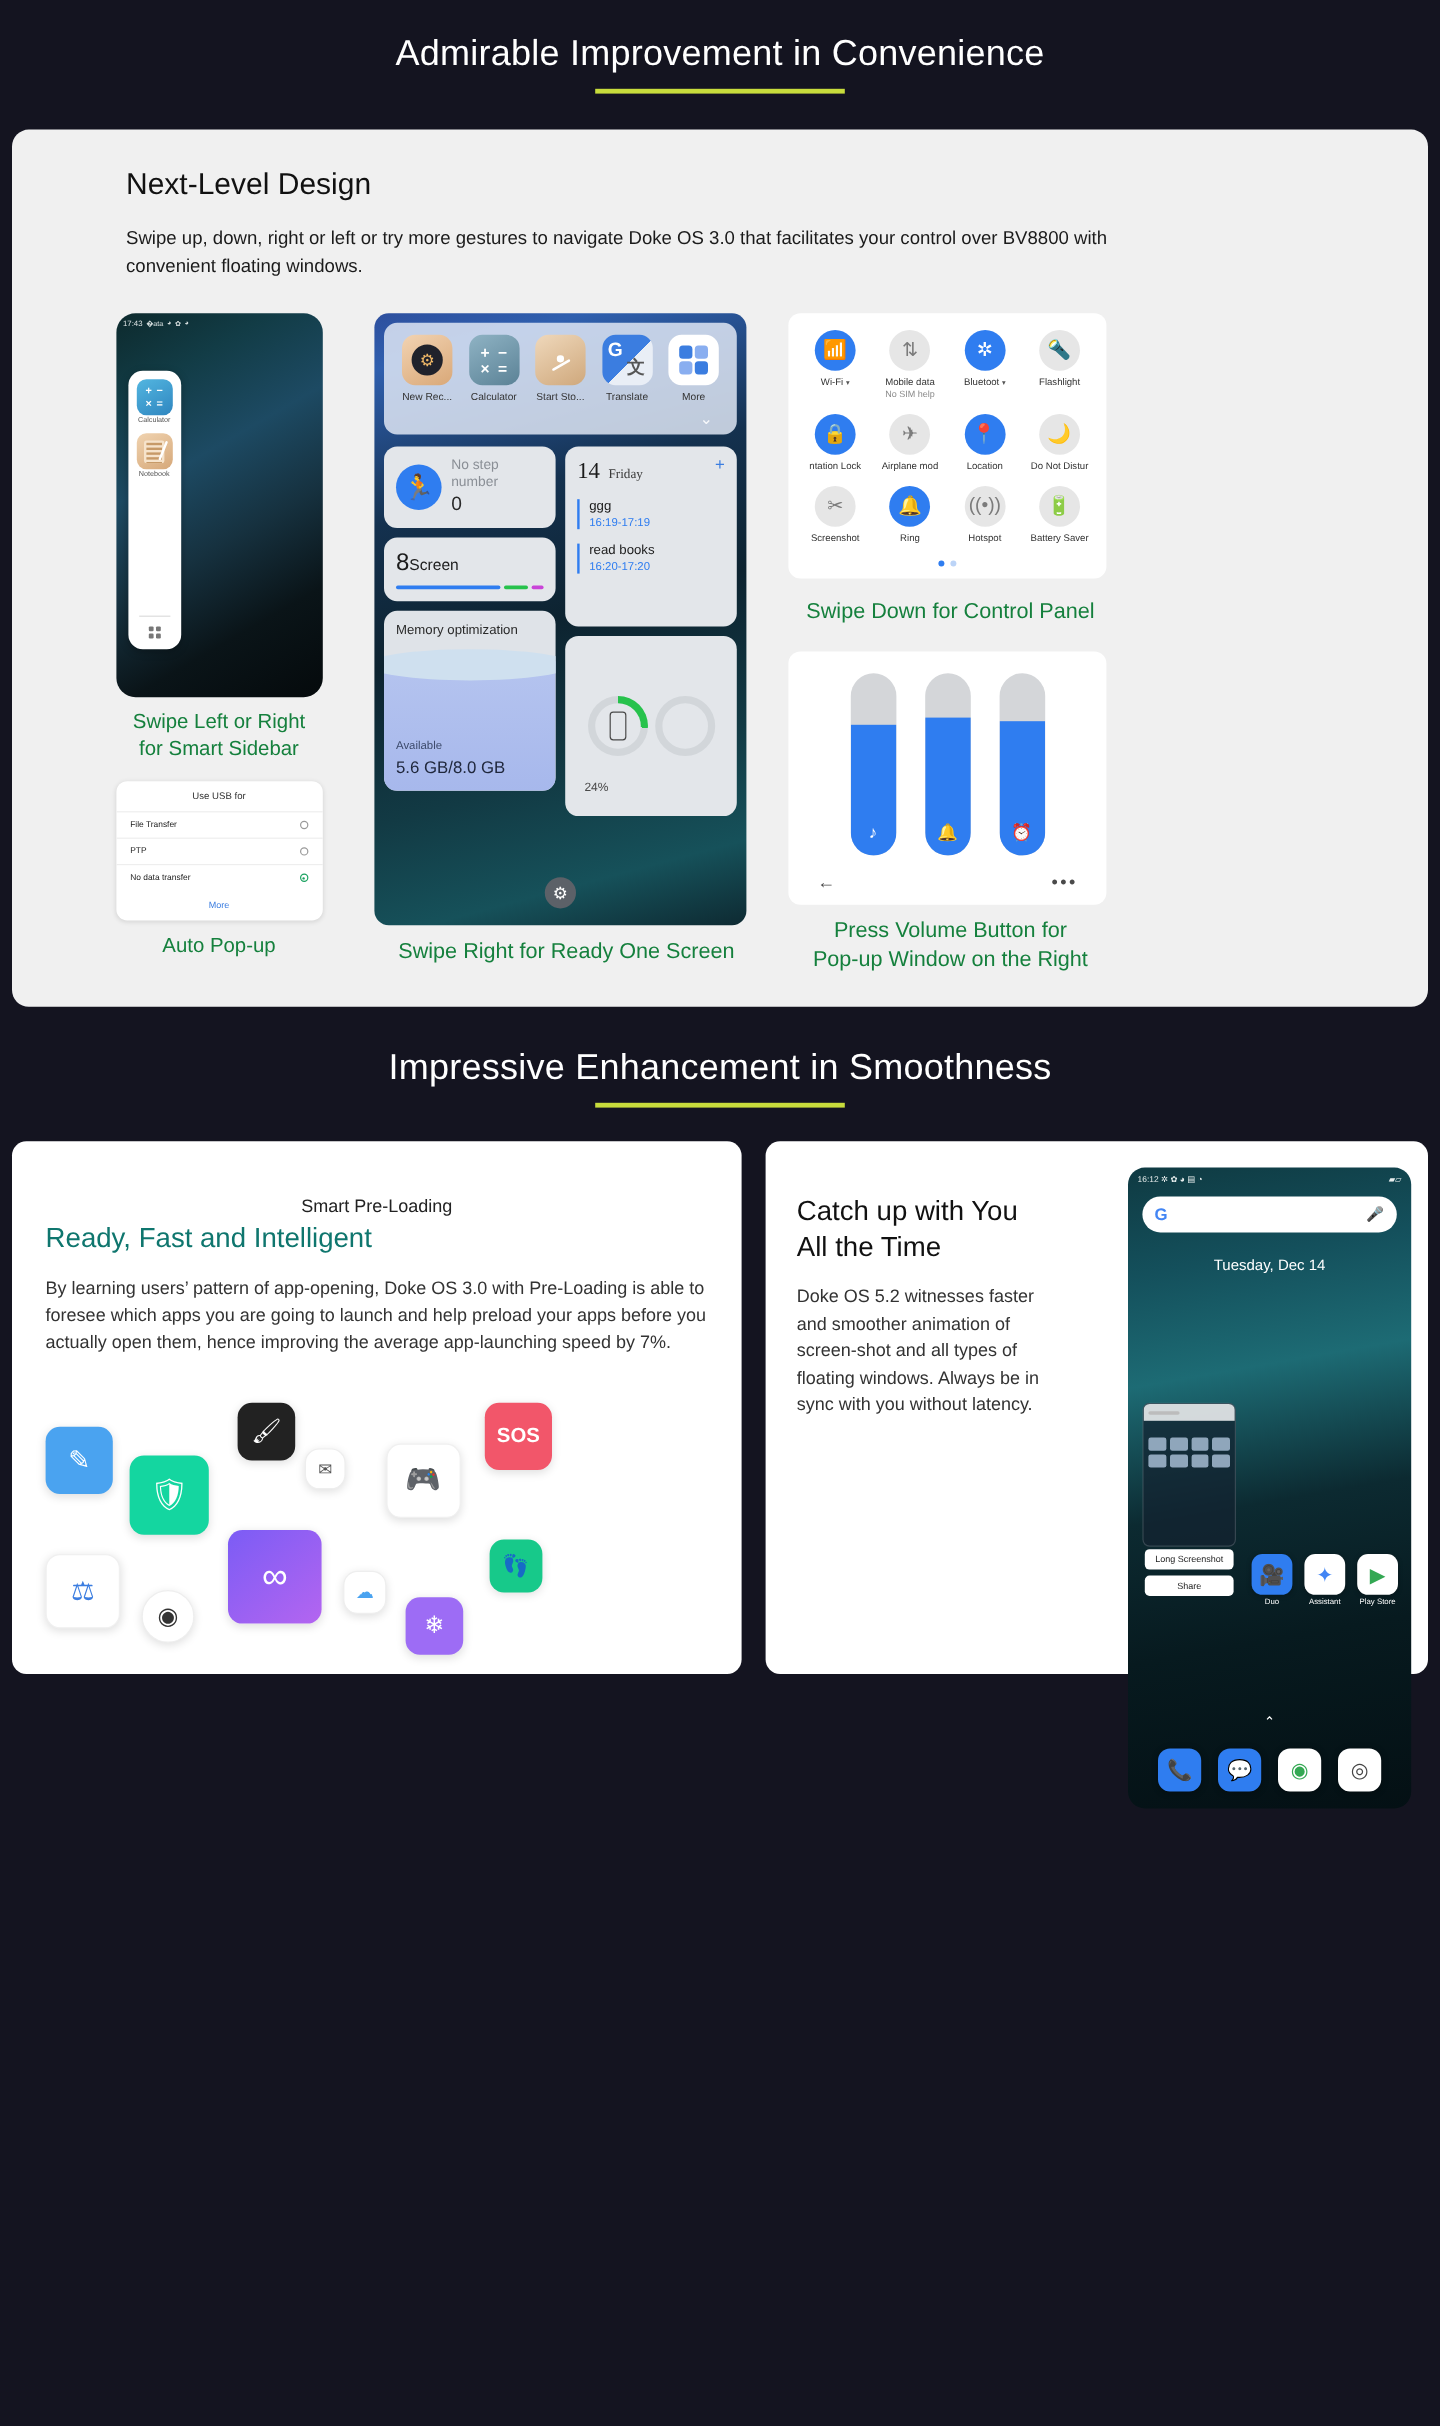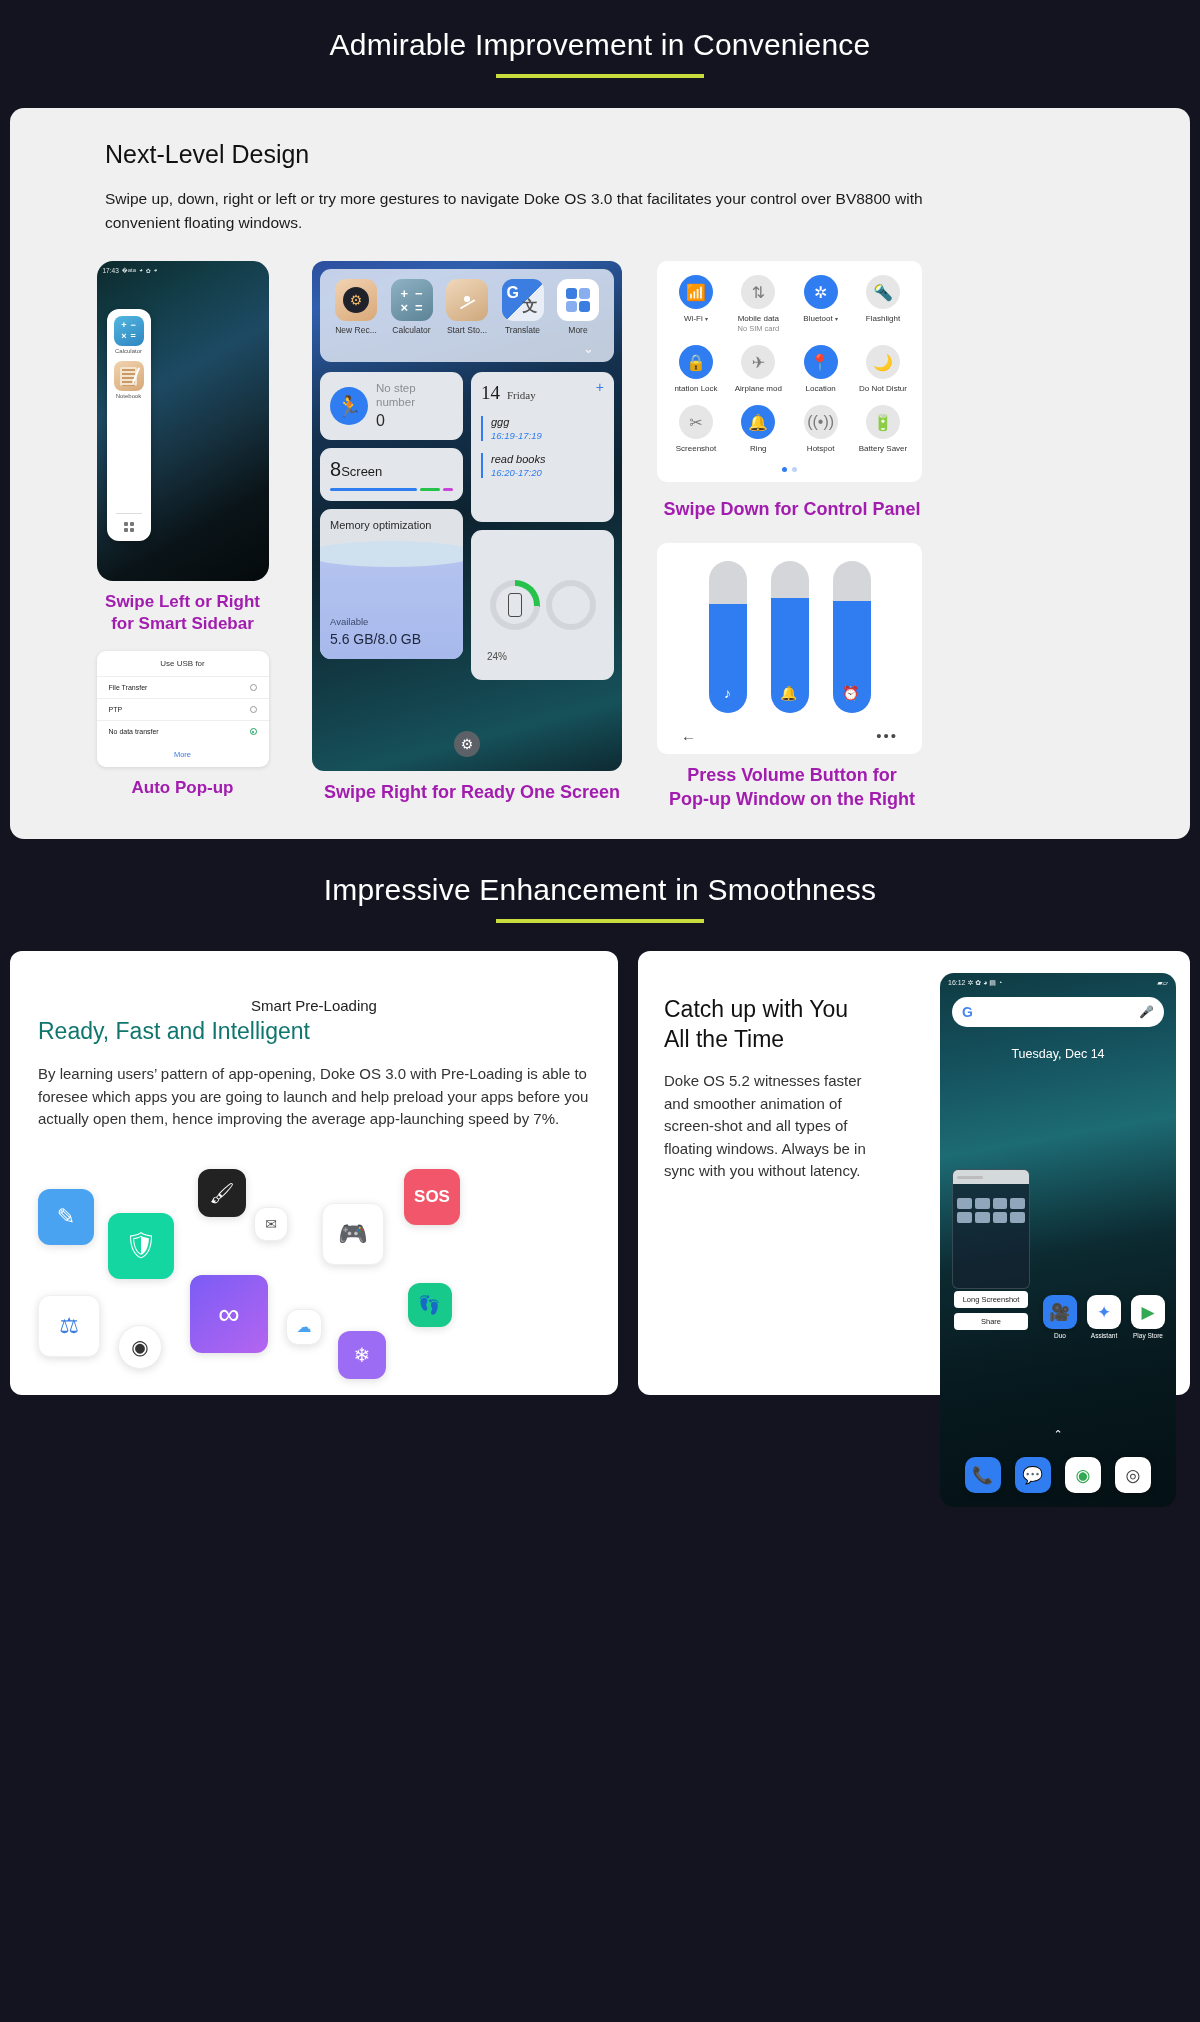--- a/index.html
+++ b/index.html
@@ -29,22 +29,22 @@
     padding: 18px 95px 0; max-width: 1030px;
   }
 
   
   .demos { display: flex; padding: 26px 70px 0; gap: 0; align-items: flex-start; }
   .col-a { width: 205px; margin-left: 0; }
   .col-b { width: 320px; margin-left: 27px; }
   .col-c { width: 270px; margin-left: 25px; }
 
   .caption {
-    text-align: center; font-size: 17px; color: #a21caf; line-height: 1.3;
-    margin-top: 10px; font-weight: 700;
+    text-align: center; font-size: 17px; color: #15803d; line-height: 1.3;
+    margin-top: 10px; font-weight: 400;
   }
   .caption.big { font-size: 18px; }
 
   
   .phoneA {
     width: 172px; height: 320px; margin: 0 auto; border-radius: 16px;
     background: linear-gradient(150deg,#0d2a2d 0%,#123c46 18%,#1d4a63 38%,#16313f 58%,#0a1418 78%,#050a0c 100%);
     position: relative; overflow: hidden;
   }
   .phoneA .status {
@@ -174,21 +174,21 @@
     background: #cfe0ef; border-radius: 50%;
   }
   .w-mem .av { position: absolute; z-index:2; left: 10px; bottom: 32px; font-size: 9.5px; color: #3c4a6b; }
   .w-mem .val { position: absolute; z-index:2; left: 10px; bottom: 12px; font-size: 14px; color: #20283d; }
 
   .w-cal { height: 150px; position: relative; }
   .w-cal .plus { position: absolute; right: 10px; top: 7px; color: #3b7de0; font-size: 14px; }
   .w-cal .dhead { display: flex; align-items: baseline; gap: 7px; font-family: Liberation Serif, serif; }
   .w-cal .dnum { font-size: 19px; color: #1b1b1b; }
   .w-cal .dday { font-size: 11px; color: #3a3a3a; }
-  .ev { margin-top: 12px; padding-left: 8px; border-left: 2px solid #2f7df0; font-style: italic; }
+  .ev { margin-top: 12px; padding-left: 8px; border-left: 2px solid #2f7df0; }
   .ev .et { font-size: 11px; color: #1b1b1b; }
   .ev .er { font-size: 9.5px; color: #2f7df0; margin-top: 2px; }
 
   .w-bat { height: 150px; display: flex; align-items: center; justify-content: center; gap: 6px; position: relative; }
   .w-bat .ring {
     width: 50px; height: 50px; border-radius: 50%;
     background: conic-gradient(#27c24c 0 26%, #d2d6da 26% 100%);
     display: flex; align-items: center; justify-content: center; position: relative;
   }
   .w-bat .ring::after {
@@ -509,21 +509,21 @@
     <div class="col-c">
       <div class="cp">
         <div class="cp-row">
           <div class="tile">
             <div class="circ on">📶</div>
             <div class="lab"><span>Wi-Fi</span> <span class="car">▾</span></div>
           </div>
           <div class="tile">
             <div class="circ off">⇅</div>
             <div class="lab">Mobile data</div>
-            <div class="sub">No SIM card</div>
+            <div class="sub">No SIM help</div>
           </div>
           <div class="tile">
             <div class="circ on">✲</div>
             <div class="lab"><span>Bluetoot</span> <span class="car">▾</span></div>
           </div>
           <div class="tile">
             <div class="circ off">🔦</div>
             <div class="lab">Flashlight</div>
           </div>
         </div>

